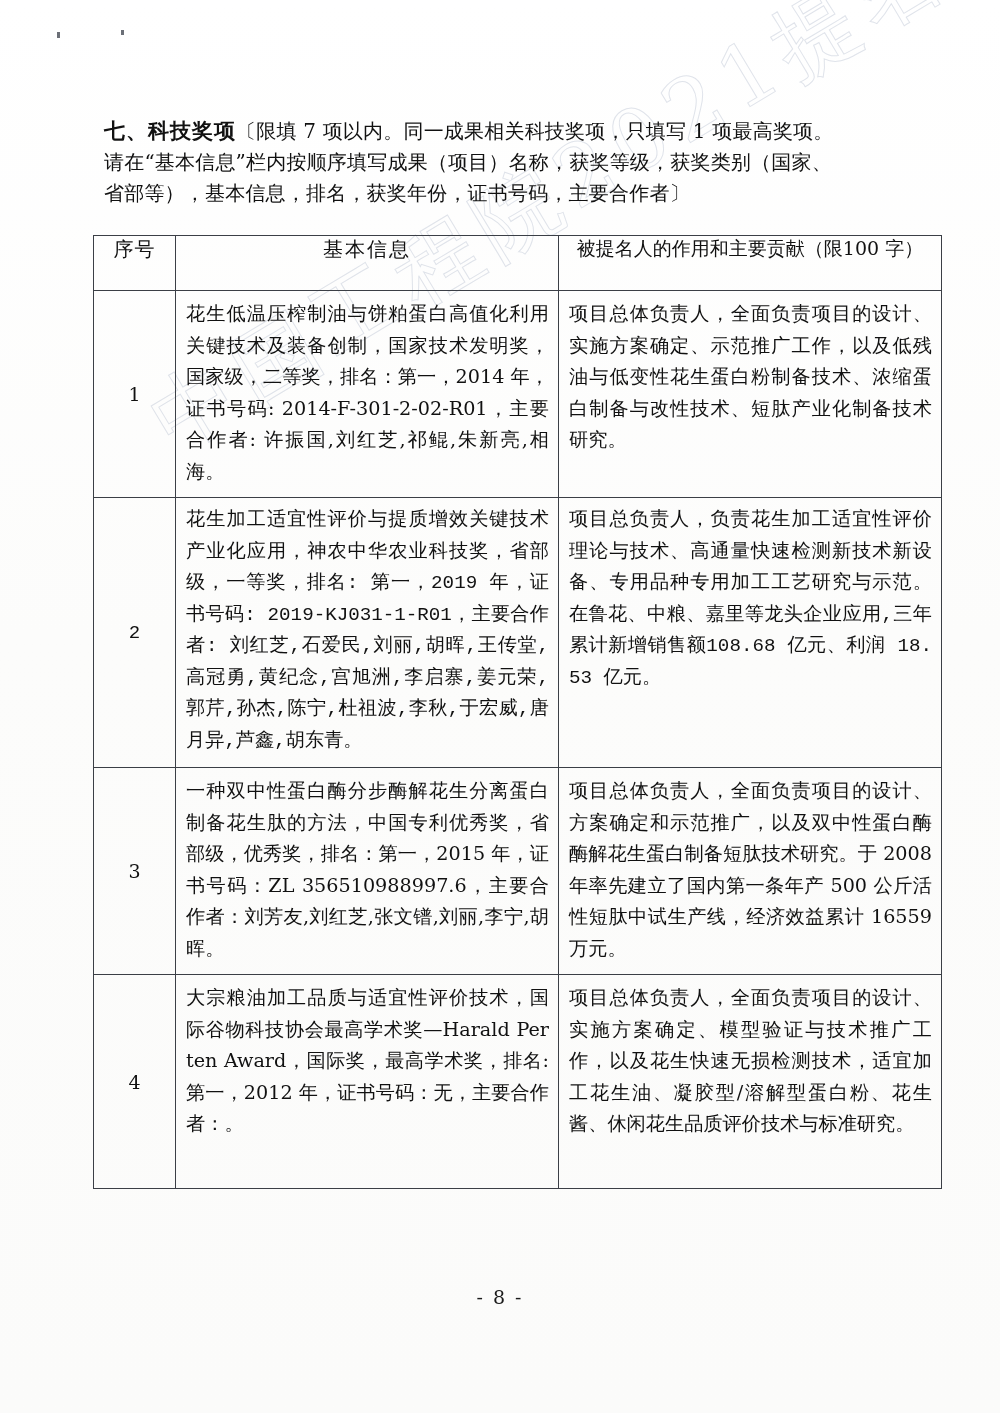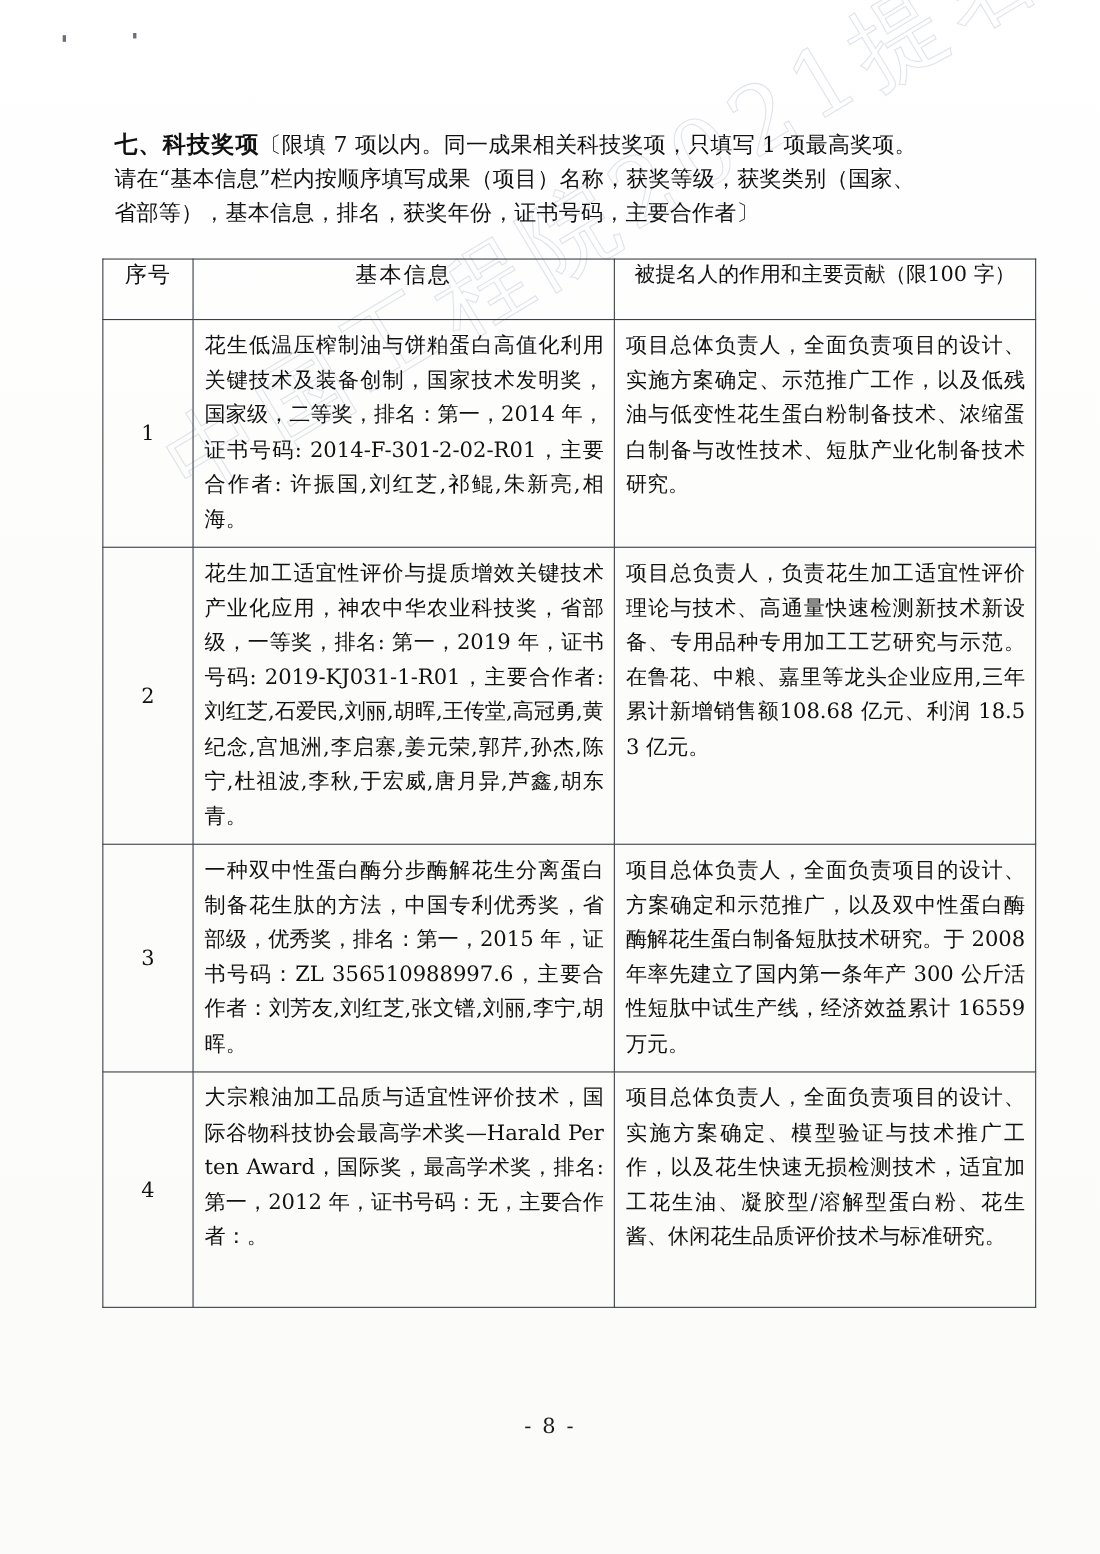--- a/index.html
+++ b/index.html
@@ -123,21 +123,21 @@
     font-size: 19.2px;
     line-height: 31.5px;
     text-align: justify;
     text-justify: inter-ideograph;
     letter-spacing: 0px;
     word-break: break-all;
   }
 
   
   tr.r1 td { height: 178px; }
-  tr.r2 td { height: 196px; }
+  tr.r2 td { height: 196px; font-family: Liberation Mono, monospace; }
   tr.r3 td { height: 178px; }
   tr.r4 td { height: 196px; }
 
   
   .page-number {
     position: absolute;
     left: 0;
     top: 1286px;
     width: 1000px;
     text-align: center;
@@ -186,21 +186,21 @@
         <td class="cell-text">项目总体负责人，全面负责项目的设计、实施方案确定、示范推广工作，以及低残油与低变性花生蛋白粉制备技术、浓缩蛋白制备与改性技术、短肽产业化制备技术研究。</td>
       </tr>
       <tr class="r2">
         <td class="cell-no">2</td>
         <td class="cell-text">花生加工适宜性评价与提质增效关键技术产业化应用，神农中华农业科技奖，省部级，一等奖，排名: 第一，2019 年，证书号码: 2019-KJ031-1-R01，主要合作者: 刘红芝,石爱民,刘丽,胡晖,王传堂,高冠勇,黄纪念,宫旭洲,李启寨,姜元荣,郭芹,孙杰,陈宁,杜祖波,李秋,于宏威,唐月异,芦鑫,胡东青。</td>
         <td class="cell-text">项目总负责人，负责花生加工适宜性评价理论与技术、高通量快速检测新技术新设备、专用品种专用加工工艺研究与示范。在鲁花、中粮、嘉里等龙头企业应用,三年累计新增销售额108.68 亿元、利润 18.53 亿元。</td>
       </tr>
       <tr class="r3">
         <td class="cell-no">3</td>
         <td class="cell-text">一种双中性蛋白酶分步酶解花生分离蛋白制备花生肽的方法，中国专利优秀奖，省部级，优秀奖，排名：第一，2015 年，证书号码：ZL 356510988997.6，主要合作者：刘芳友,刘红芝,张文镨,刘丽,李宁,胡晖。</td>
-        <td class="cell-text">项目总体负责人，全面负责项目的设计、方案确定和示范推广，以及双中性蛋白酶酶解花生蛋白制备短肽技术研究。于 2008 年率先建立了国内第一条年产 300 公斤活性短肽中试生产线，经济效益累计 16559 万元。</td>
+        <td class="cell-text">项目总体负责人，全面负责项目的设计、方案确定和示范推广，以及双中性蛋白酶酶解花生蛋白制备短肽技术研究。于 2008 年率先建立了国内第一条年产 500 公斤活性短肽中试生产线，经济效益累计 16559 万元。</td>
       </tr>
       <tr class="r4">
         <td class="cell-no">4</td>
         <td class="cell-text">大宗粮油加工品质与适宜性评价技术，国际谷物科技协会最高学术奖—Harald Perten Award，国际奖，最高学术奖，排名: 第一，2012 年，证书号码：无，主要合作者：。</td>
         <td class="cell-text">项目总体负责人，全面负责项目的设计、实施方案确定、模型验证与技术推广工作，以及花生快速无损检测技术，适宜加工花生油、凝胶型/溶解型蛋白粉、花生酱、休闲花生品质评价技术与标准研究。</td>
       </tr>
     </tbody>
   </table>
 
   <div class="page-number">- 8 -</div>

